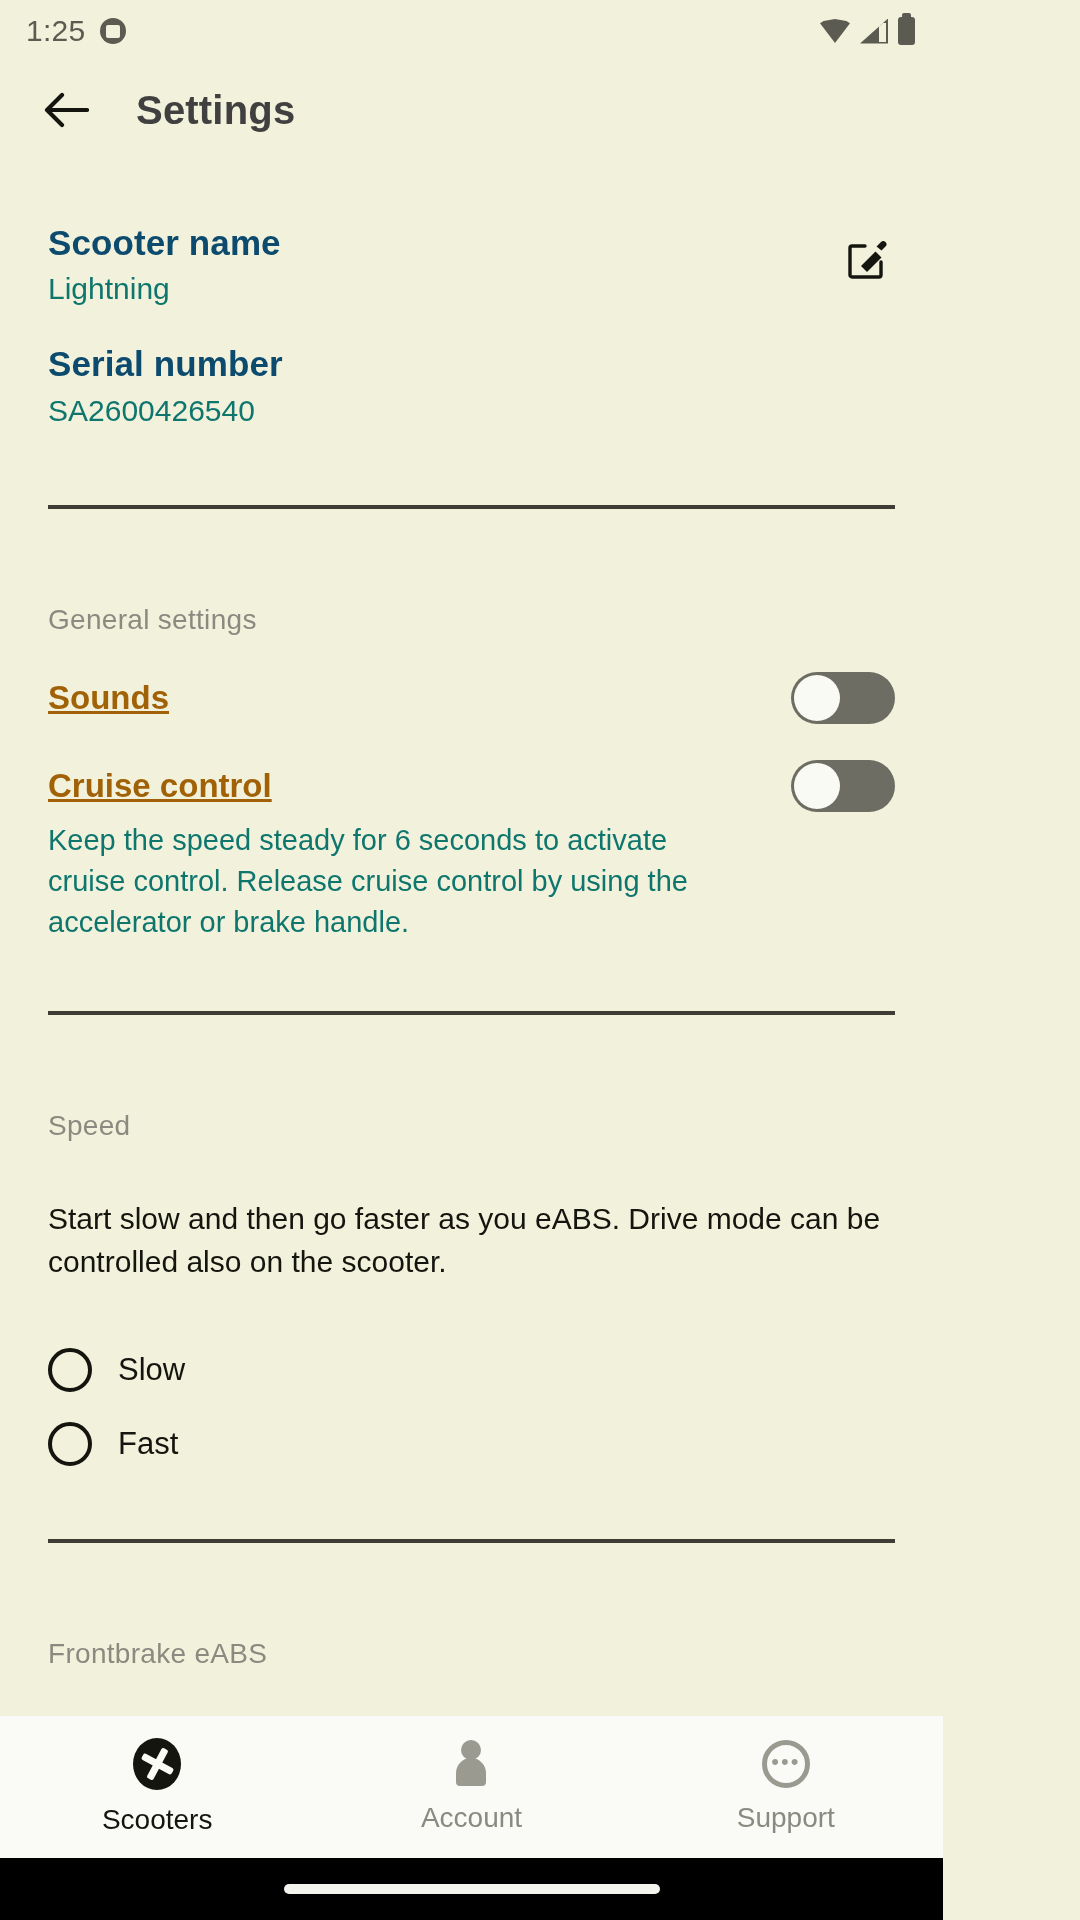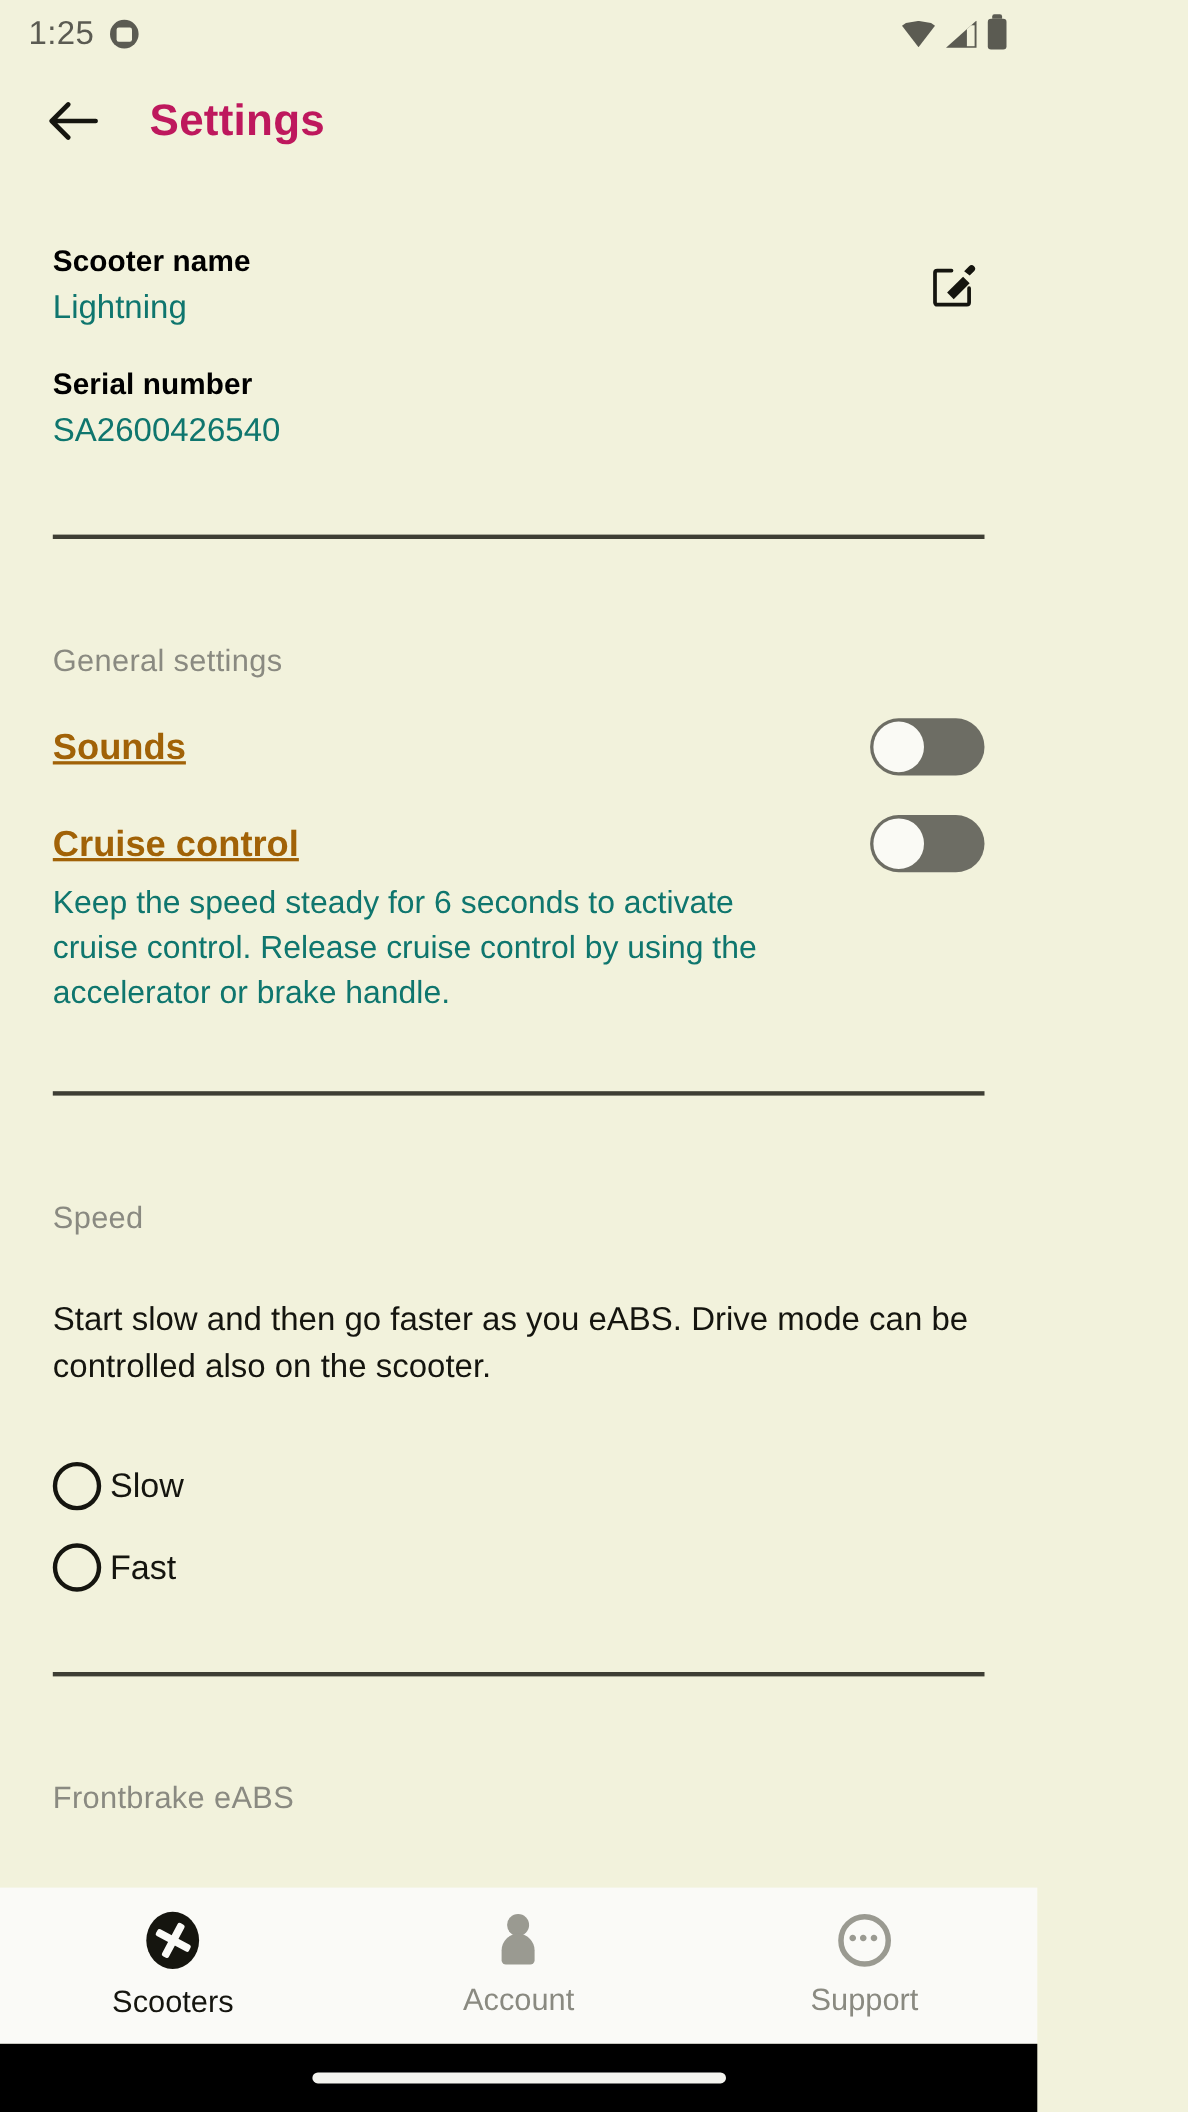--- a/index.html
+++ b/index.html
@@ -68,34 +68,34 @@
     height:96px; flex:0 0 96px;
     display:flex; align-items:center;
     padding-left:34px;
   }
   .backbtn {
     width:64px; height:64px;
     display:flex; align-items:center; justify-content:center;
     cursor:pointer;
   }
   .appbar-title {
-    font-size:40px; font-weight:bold; color:#be185d;
+    font-size:40px; font-weight:bold; color:#404040;
     margin-left:38px; letter-spacing:0.2px;
   }
 
   
   .body {
     flex:1 1 auto; position:relative;
     padding:0 48px; overflow:hidden;
   }
 
   .row-top { margin-top:64px; display:flex; align-items:flex-start; }
   .row-top .texts { flex:1 1 auto; }
   .item-title {
-    font-size:27px; font-weight:bold; color:#000000;
+    font-size:35px; font-weight:bold; color:#0c4a6e;
     letter-spacing:0.1px; line-height:1.18;
   }
   .item-value {
     font-size:30px; color:#0f766e; margin-top:8px; line-height:1.2;
   }
   .editbtn {
     width:56px; height:56px; margin-top:10px;
     display:flex; align-items:center; justify-content:center;
     cursor:pointer;
   }
@@ -136,21 +136,21 @@
     margin-top:8px; max-width:660px;
   }
 
   .para {
     font-size:30px; color:#15150f; line-height:1.42;
     margin-top:56px; max-width:880px;
   }
 
   .radio-list { margin-top:50px; }
   .radio-row {
-    display:flex; align-items:center; gap:8px;
+    display:flex; align-items:center; gap:26px;
     height:74px; cursor:pointer;
   }
   .radio {
     width:44px; height:44px; border-radius:50%;
     border:4px solid #15150f; background:transparent;
     flex:0 0 auto; position:relative;
   }
   .radio.checked::after {
     content:""; position:absolute;
     top:7px; left:7px; width:22px; height:22px;

